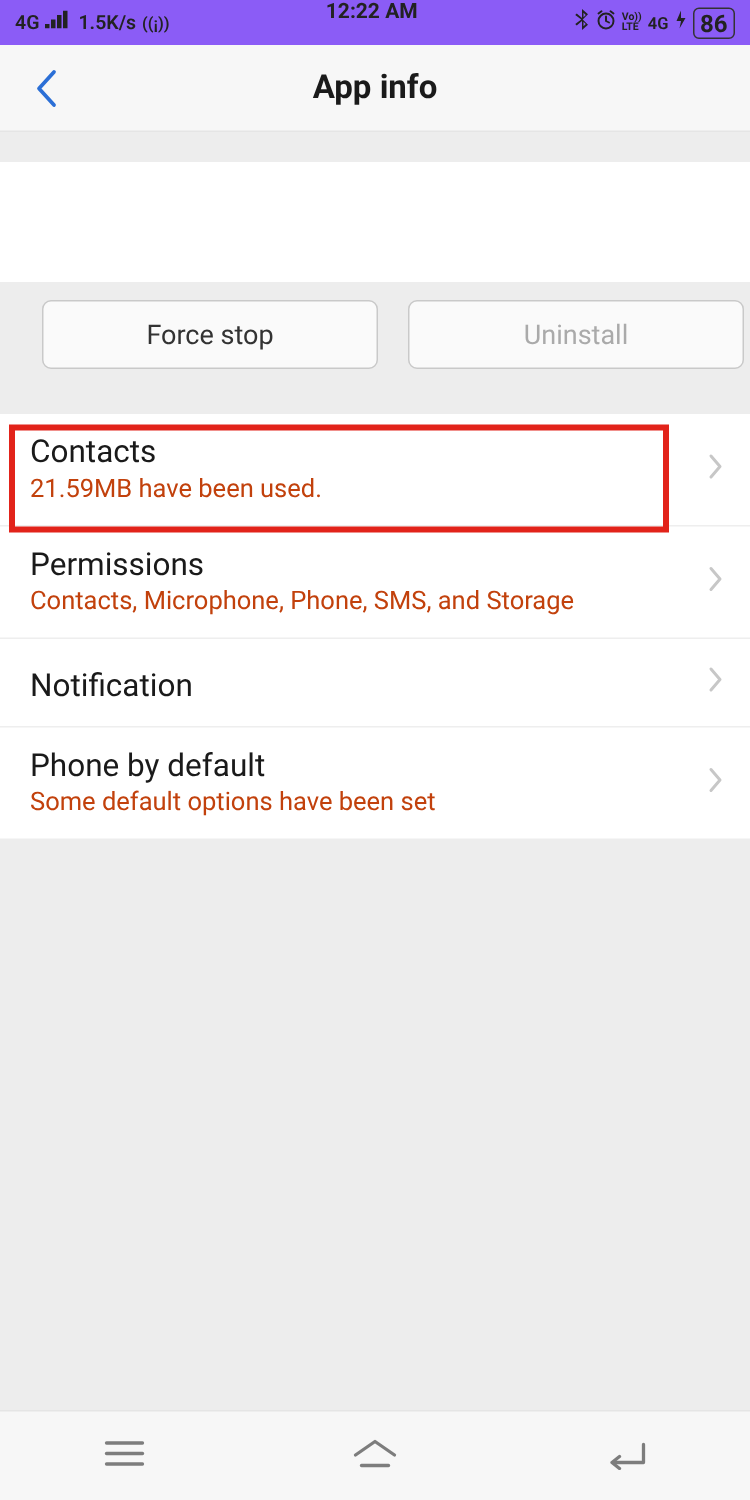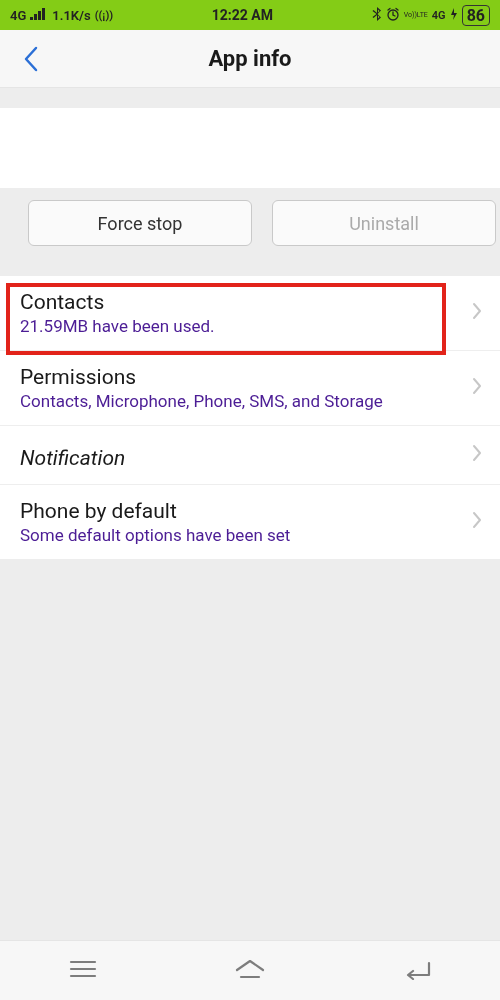--- a/index.html
+++ b/index.html
@@ -7,23 +7,22 @@
       width: 500px;
       height: 1000px;
       font-family: -apple-system, BlinkMacSystemFont, "Segoe UI", Roboto, Helvetica, Arial, sans-serif;
       background: #ededed;
       overflow: hidden;
       position: relative;
     }
     
     .status-bar {
       height: 30px;
-      background: #84cc16;
-      display: flex;
-      align-items: center;
+      background: #8b5cf6;
+      display: flex;
       justify-content: space-between;
       padding: 0 10px;
       font-size: 13px;
       font-weight: 600;
       color: #222;
     }
     .status-left, .status-right { display: flex; align-items: center; gap: 4px; }
     .status-center { font-size: 14px; font-weight: 700; }
     .battery {
       border: 1.5px solid #333;
@@ -96,21 +95,21 @@
       position: relative;
     }
     .list-item:last-child { border-bottom: none; }
     .item-title {
       font-size: 21px;
       color: #1a1a1a;
       font-weight: 400;
     }
     .item-subtitle {
       font-size: 17px;
-      color: #4c1d95;
+      color: #c2410c;
       margin-top: 2px;
     }
     .chevron {
       position: absolute;
       right: 18px;
       top: 50%;
       transform: translateY(-50%);
     }
     .chevron svg { width: 10px; height: 18px; }
     .highlight {
@@ -141,38 +140,38 @@
   <div class="status-left">
     <span>4G</span>
     <span>
       <svg width="18" height="12" viewBox="0 0 18 12">
           <rect x="0" y="9" width="3" height="3" fill="#222"></rect>
           <rect x="4" y="6" width="3" height="6" fill="#222"></rect>
           <rect x="8" y="3" width="3" height="9" fill="#222"></rect>
           <rect x="12" y="0" width="3" height="12" fill="#222"></rect>
         </svg>
     </span>
-    <span>1.1K/s</span>
+    <span>1.5K/s</span>
     <span style="font-size:11px;">((¡))</span>
   </div>
   <div class="status-center">12:22 AM</div>
   <div class="status-right">
     <span>
       <svg width="10" height="14" viewBox="0 0 10 14">
           <path d="M5 0 L9 3.5 L5.5 7 L9 10.5 L5 14 L5 8 L1.5 11 L0.5 10 L4.5 7 L0.5 4 L1.5 3 L5 6 L5 0 Z M6 2.5 L6 5.5 L7.5 4 Z M6 8.5 L6 11.5 L7.5 10 Z" fill="#222"></path>
         </svg>
     </span>
     <span>
       <svg width="14" height="14" viewBox="0 0 14 14">
           <circle cx="7" cy="8" r="5" stroke="#222" stroke-width="1.3" fill="none"></circle>
           <path d="M7 5 L7 8 L9 9" stroke="#222" stroke-width="1.3" fill="none" stroke-linecap="round"></path>
           <path d="M2 3 L4 1.5 M12 3 L10 1.5" stroke="#222" stroke-width="1.3" stroke-linecap="round"></path>
         </svg>
     </span>
-    <span style="display:flex;flex-direction:row;line-height:7px;font-size:7px;font-weight:400;">
+    <span style="display:flex;flex-direction:column;line-height:7px;font-size:7px;font-weight:700;">
       <span>Vo))</span>
       <span>LTE</span>
     </span>
     <span style="font-size:11px;">4G</span>
     <span>
       <svg width="8" height="12" viewBox="0 0 8 12">
           <path d="M4 0 L1 7 L4 7 L3 12 L7 5 L4 5 Z" fill="#222"></path>
         </svg>
     </span>
     <span class="battery">86</span>
@@ -212,21 +211,21 @@
   <div class="list-item">
     <div class="item-title">Permissions</div>
     <div class="item-subtitle">Contacts, Microphone, Phone, SMS, and Storage</div>
     <div class="chevron">
       <svg viewBox="0 0 10 18">
           <path d="M2 2 L8 9 L2 16" stroke="#c7c7c7" stroke-width="2" fill="none" stroke-linecap="round" stroke-linejoin="round"></path>
         </svg>
     </div>
   </div>
 
-  <div class="list-item" style="padding-top:20px;font-style:italic;">
+  <div class="list-item" style="padding-top:20px;">
     <div class="item-title">Notification</div>
     <div class="chevron">
       <svg viewBox="0 0 10 18">
           <path d="M2 2 L8 9 L2 16" stroke="#c7c7c7" stroke-width="2" fill="none" stroke-linecap="round" stroke-linejoin="round"></path>
         </svg>
     </div>
   </div>
 
   <div class="list-item">
     <div class="item-title">Phone by default</div>

